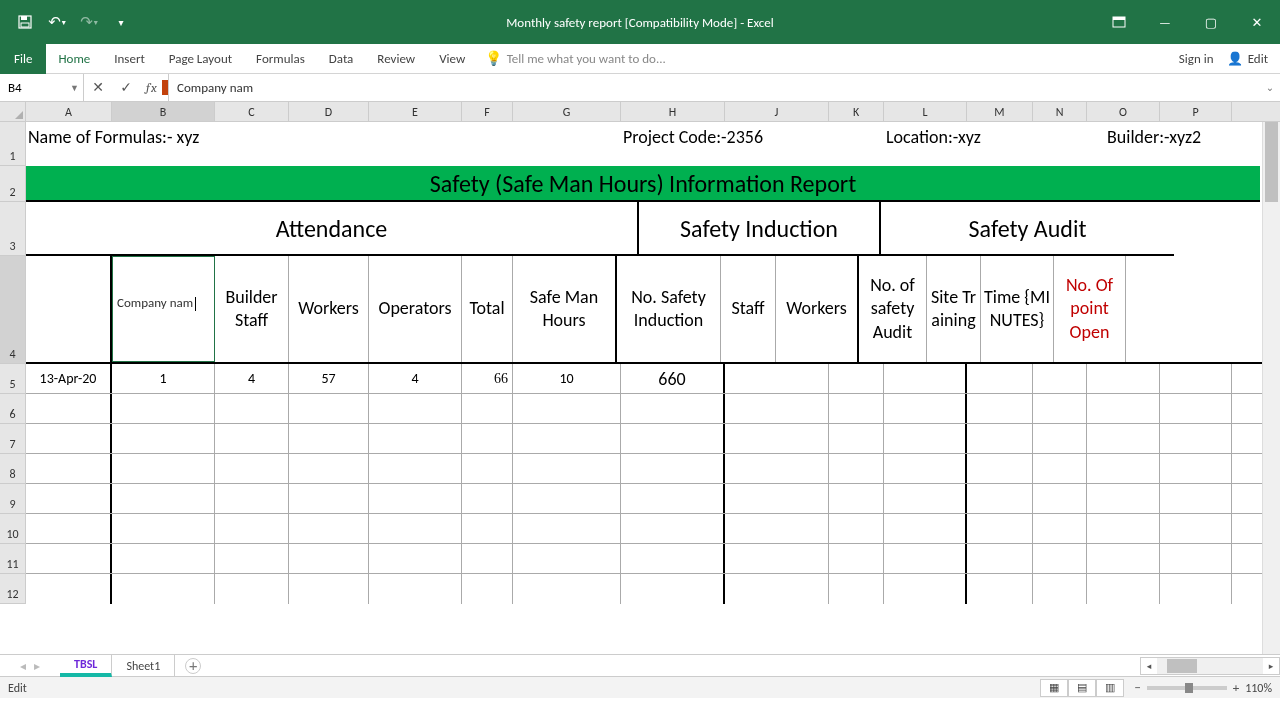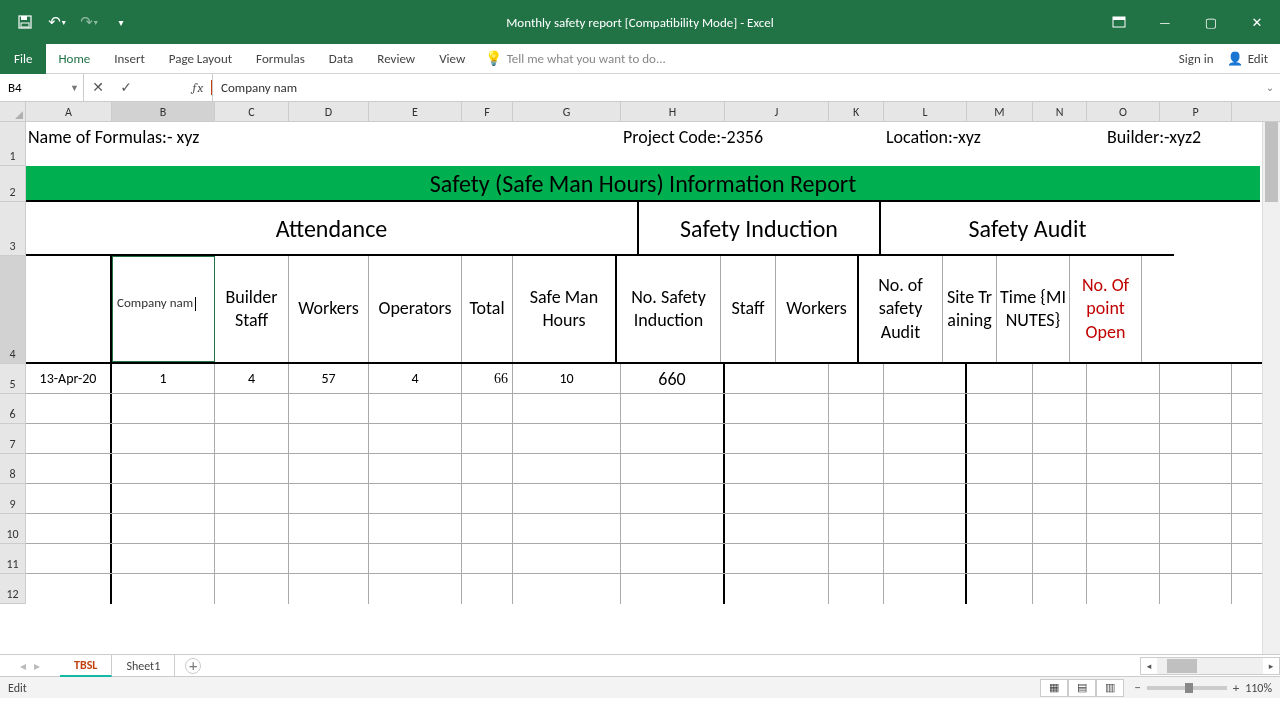--- a/index.html
+++ b/index.html
@@ -26,21 +26,21 @@
 .ribbon-tabs .share { display: flex; align-items: center; gap: 4px; color: #444; cursor: pointer; }
 
 
 .formula-bar { height: 28px; border-bottom: 1px solid #ccc; display: flex; align-items: stretch; background: #fff; }
 .name-box { width: 84px; border-right: 1px solid #ccc; display: flex; align-items: center; padding-left: 8px; font-size: 13px; position: relative; }
 .name-box .dd { position: absolute; right: 4px; font-size: 9px; color: #777; }
 .fb-btns { display: flex; align-items: center; border-right: 1px solid #ccc; }
 .fb-btn { width: 28px; display: flex; align-items: center; justify-content: center; font-size: 14px; color: #555; cursor: pointer; }
 .fb-btn.x { color: #555; }
 .fb-btn.chk { color: #555; }
-.fx { width: 28px; display: flex; align-items: center; justify-content: center; font-style: italic; font-family: Cambria, serif; color: #555; border-right: 1px solid #c2410c; margin-left: 44px; }
+.fx { width: 28px; display: flex; align-items: center; justify-content: center; font-style: italic; font-family: Cambria, serif; color: #555; border-right: 6px solid #c2410c; }
 .formula-input { flex: 1; padding-left: 8px; display: flex; align-items: center; font-size: 13px; color: #333; }
 .fb-expand { width: 20px; display: flex; align-items: center; justify-content: center; color: #777; font-size: 10px; cursor: pointer; }
 
 
 .sheet-wrap { position: relative; height: 552px; background: #fff; display: flex; }
 
 
 .col-hdr-row { height: 20px; display: flex; background: #e6e6e6; border-bottom: 1px solid #ccc; position: absolute; top: 0; left: 0; right: 0; z-index: 5; }
 .corner { width: 26px; height: 20px; background: #e6e6e6; border-right: 1px solid #ccc; border-bottom: 1px solid #ccc; position: absolute; top: 0; left: 0; z-index: 10; display: flex; align-items: flex-end; justify-content: flex-end; }
 .corner::after { content: ""; border-left: 8px solid transparent; border-bottom: 8px solid #b0b0b0; margin: 0 2px 2px 0; }
@@ -76,21 +76,21 @@
 .data-cell.br2 { border-right: 2px solid #000; }
 
 
 .vscroll { position: absolute; right: 0; top: 20px; bottom: 0; width: 18px; background: #f0f0f0; border-left: 1px solid #ddd; }
 .vscroll .thumb { position: absolute; top: 0; left: 2px; right: 2px; height: 80px; background: #c0c0c0; }
 
 
 .sheet-tabs { height: 22px; background: #fff; border-top: 1px solid #ccc; display: flex; align-items: center; font-size: 12px; }
 .sheet-nav { width: 60px; display: flex; align-items: center; justify-content: center; gap: 8px; color: #bbb; }
 .sheet-tab { padding: 0 14px; height: 22px; display: flex; align-items: center; border-right: 1px solid #ccc; cursor: pointer; color: #444; }
-.sheet-tab.active { background: #fff; border-bottom: 2px solid #14b8a6; color: #c2410c; font-weight: 600; }
+.sheet-tab.active { background: #fff; border-bottom: 4px solid #14b8a6; color: #6d28d9; font-weight: 600; }
 .add-sheet { width: 26px; display: flex; align-items: center; justify-content: center; font-size: 16px; color: #777; cursor: pointer; border: 1px solid #ccc; border-radius: 50%; height: 16px; width: 16px; margin-left: 10px; }
 .hscroll-area { margin-left: auto; width: 140px; height: 18px; display: flex; align-items: center; border: 1px solid #ccc; }
 .hscroll-btn { width: 16px; text-align: center; font-size: 9px; color: #555; cursor: pointer; }
 .hscroll-track { flex: 1; background: #f0f0f0; height: 100%; position: relative; }
 .hscroll-thumb { position: absolute; left: 10px; width: 30px; top: 1px; bottom: 1px; background: #c0c0c0; }
 
 
 .status-bar { height: 22px; background: #f3f3f3; border-top: 1px solid #ccc; display: flex; align-items: center; font-size: 12px; color: #444; padding: 0 8px; }
 .status-bar .mode { }
 .status-bar .right { margin-left: auto; display: flex; align-items: center; gap: 10px; }
@@ -230,21 +230,21 @@
         <div class="edit-text-posn"><span>Company nam</span><span class="text-cursor"></span></div>
       </div>
       <div class="hdr2-cell" style="width:74px">Builder Staff</div>
       <div class="hdr2-cell" style="width:80px">Workers</div>
       <div class="hdr2-cell" style="width:93px">Operators</div>
       <div class="hdr2-cell" style="width:51px">Total</div>
       <div class="hdr2-cell br2" style="width:104px">Safe Man Hours</div>
       <div class="hdr2-cell" style="width:104px">No. Safety Induction</div>
       <div class="hdr2-cell" style="width:55px">Staff</div>
       <div class="hdr2-cell br2" style="width:83px">Workers</div>
-      <div class="hdr2-cell" style="width:84px">No. of safety Audit</div>
+      <div class="hdr2-cell" style="width:68px">No. of safety Audit</div>
       <div class="hdr2-cell" style="width:54px;word-break:break-all">Site Training</div>
       <div class="hdr2-cell" style="width:73px;word-break:break-all">Time {MINUTES}</div>
       <div class="hdr2-cell red" style="width:72px">No. Of point Open</div>
     </div>
 
     <div class="data-row">
       <div class="data-cell br2" style="width:86px">13-Apr-20</div>
       <div class="data-cell" style="width:103px">1</div>
       <div class="data-cell" style="width:74px">4</div>
       <div class="data-cell" style="width:80px">57</div>

